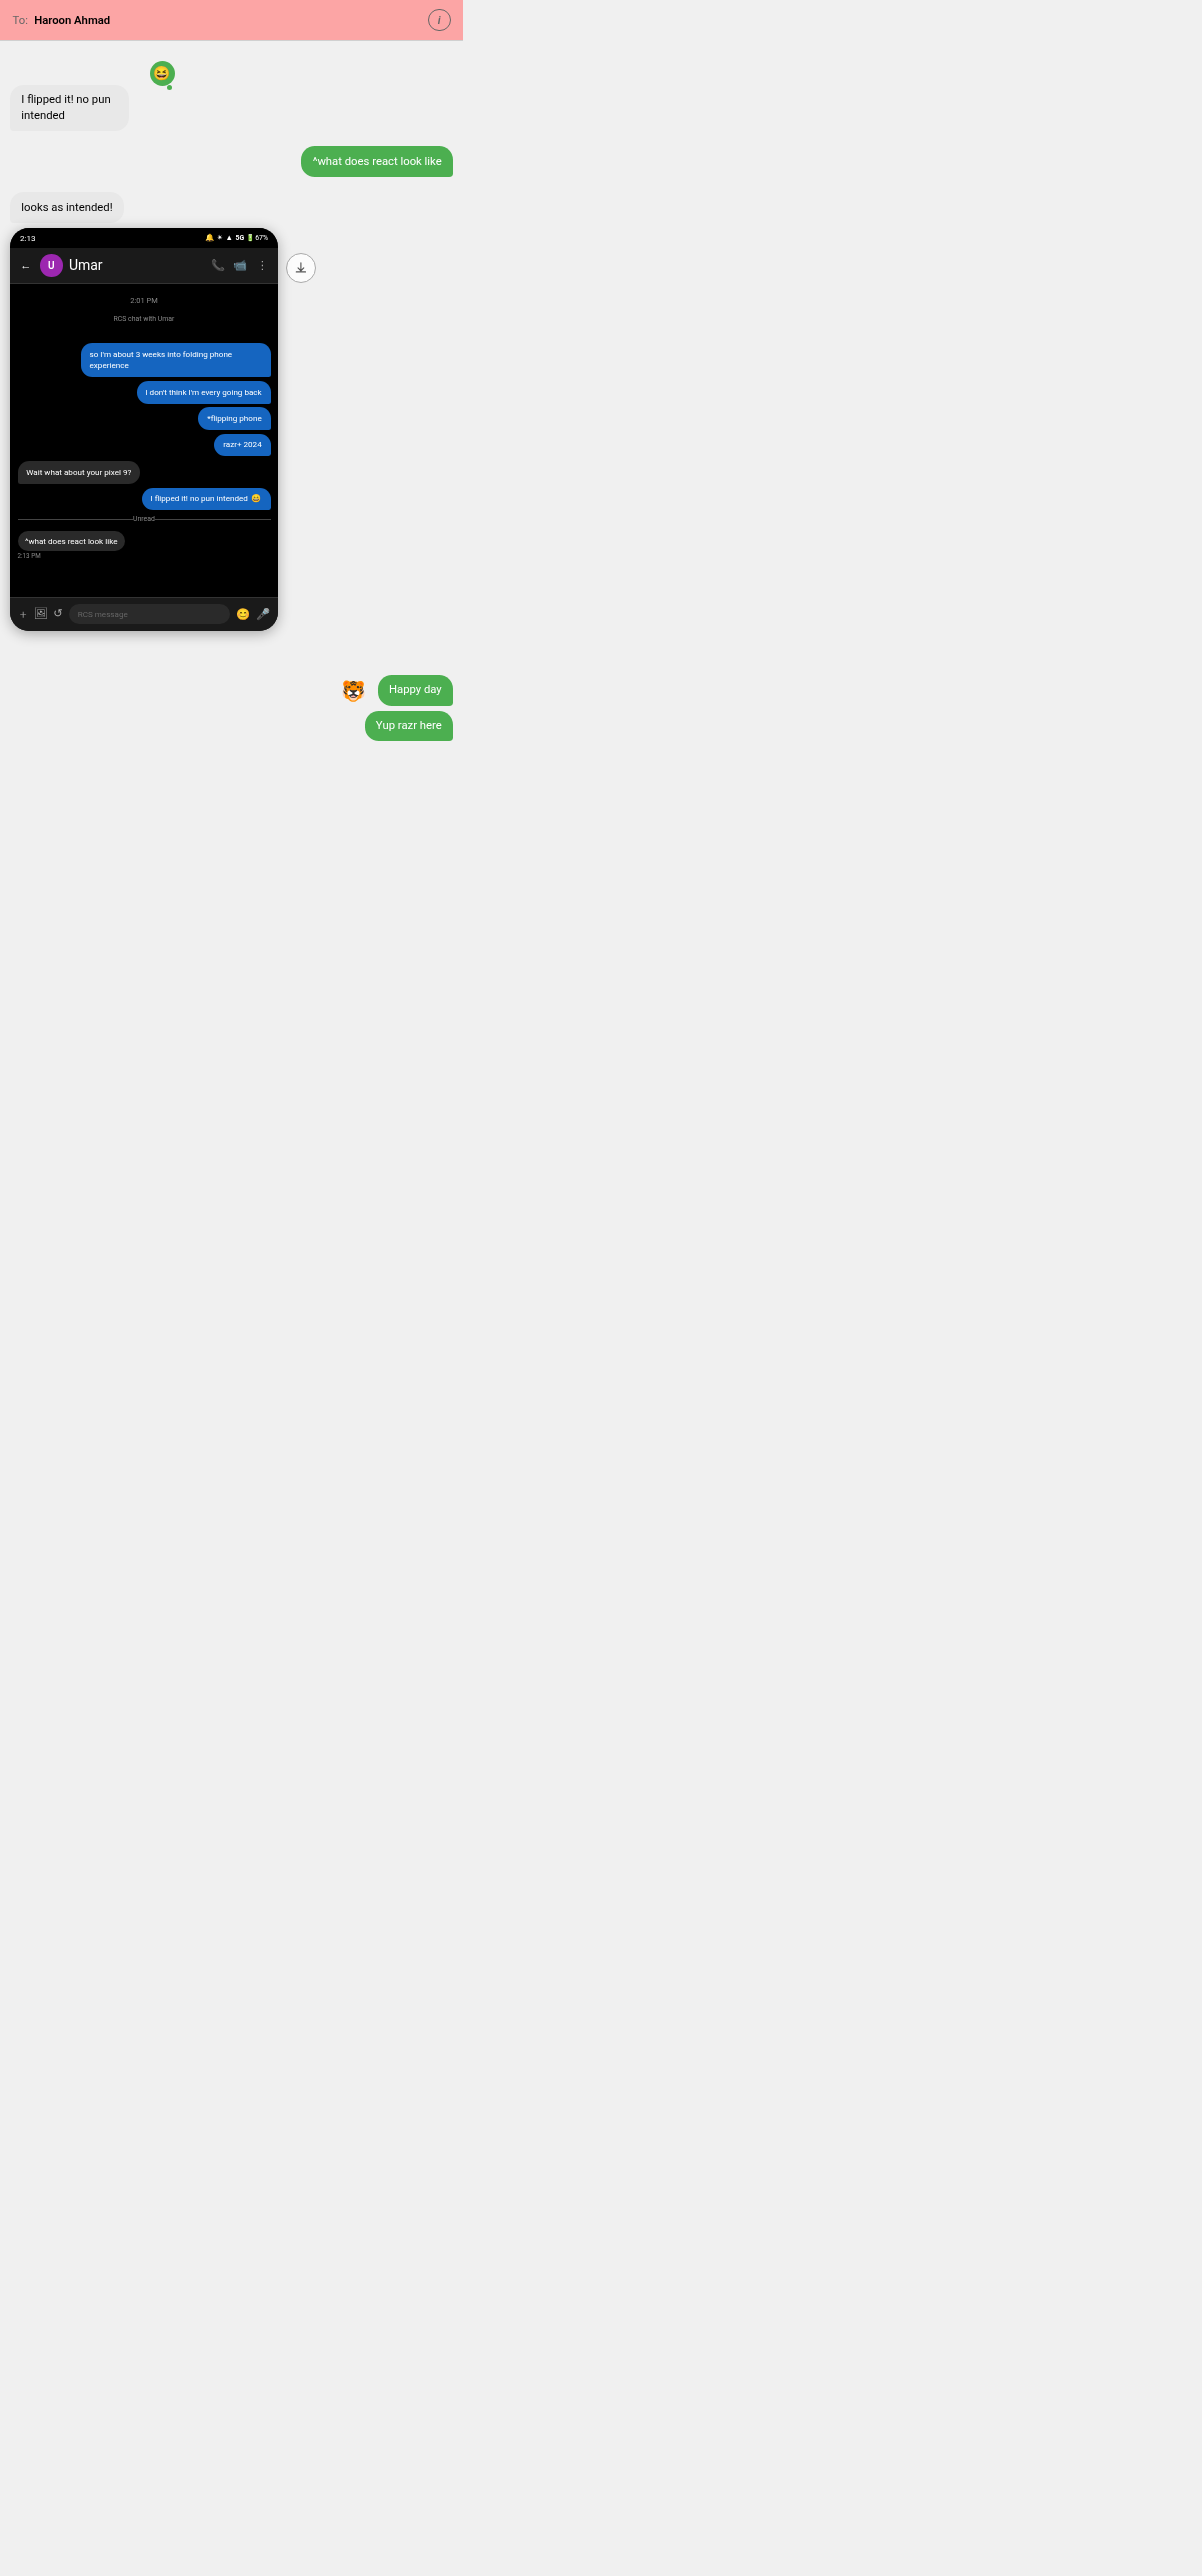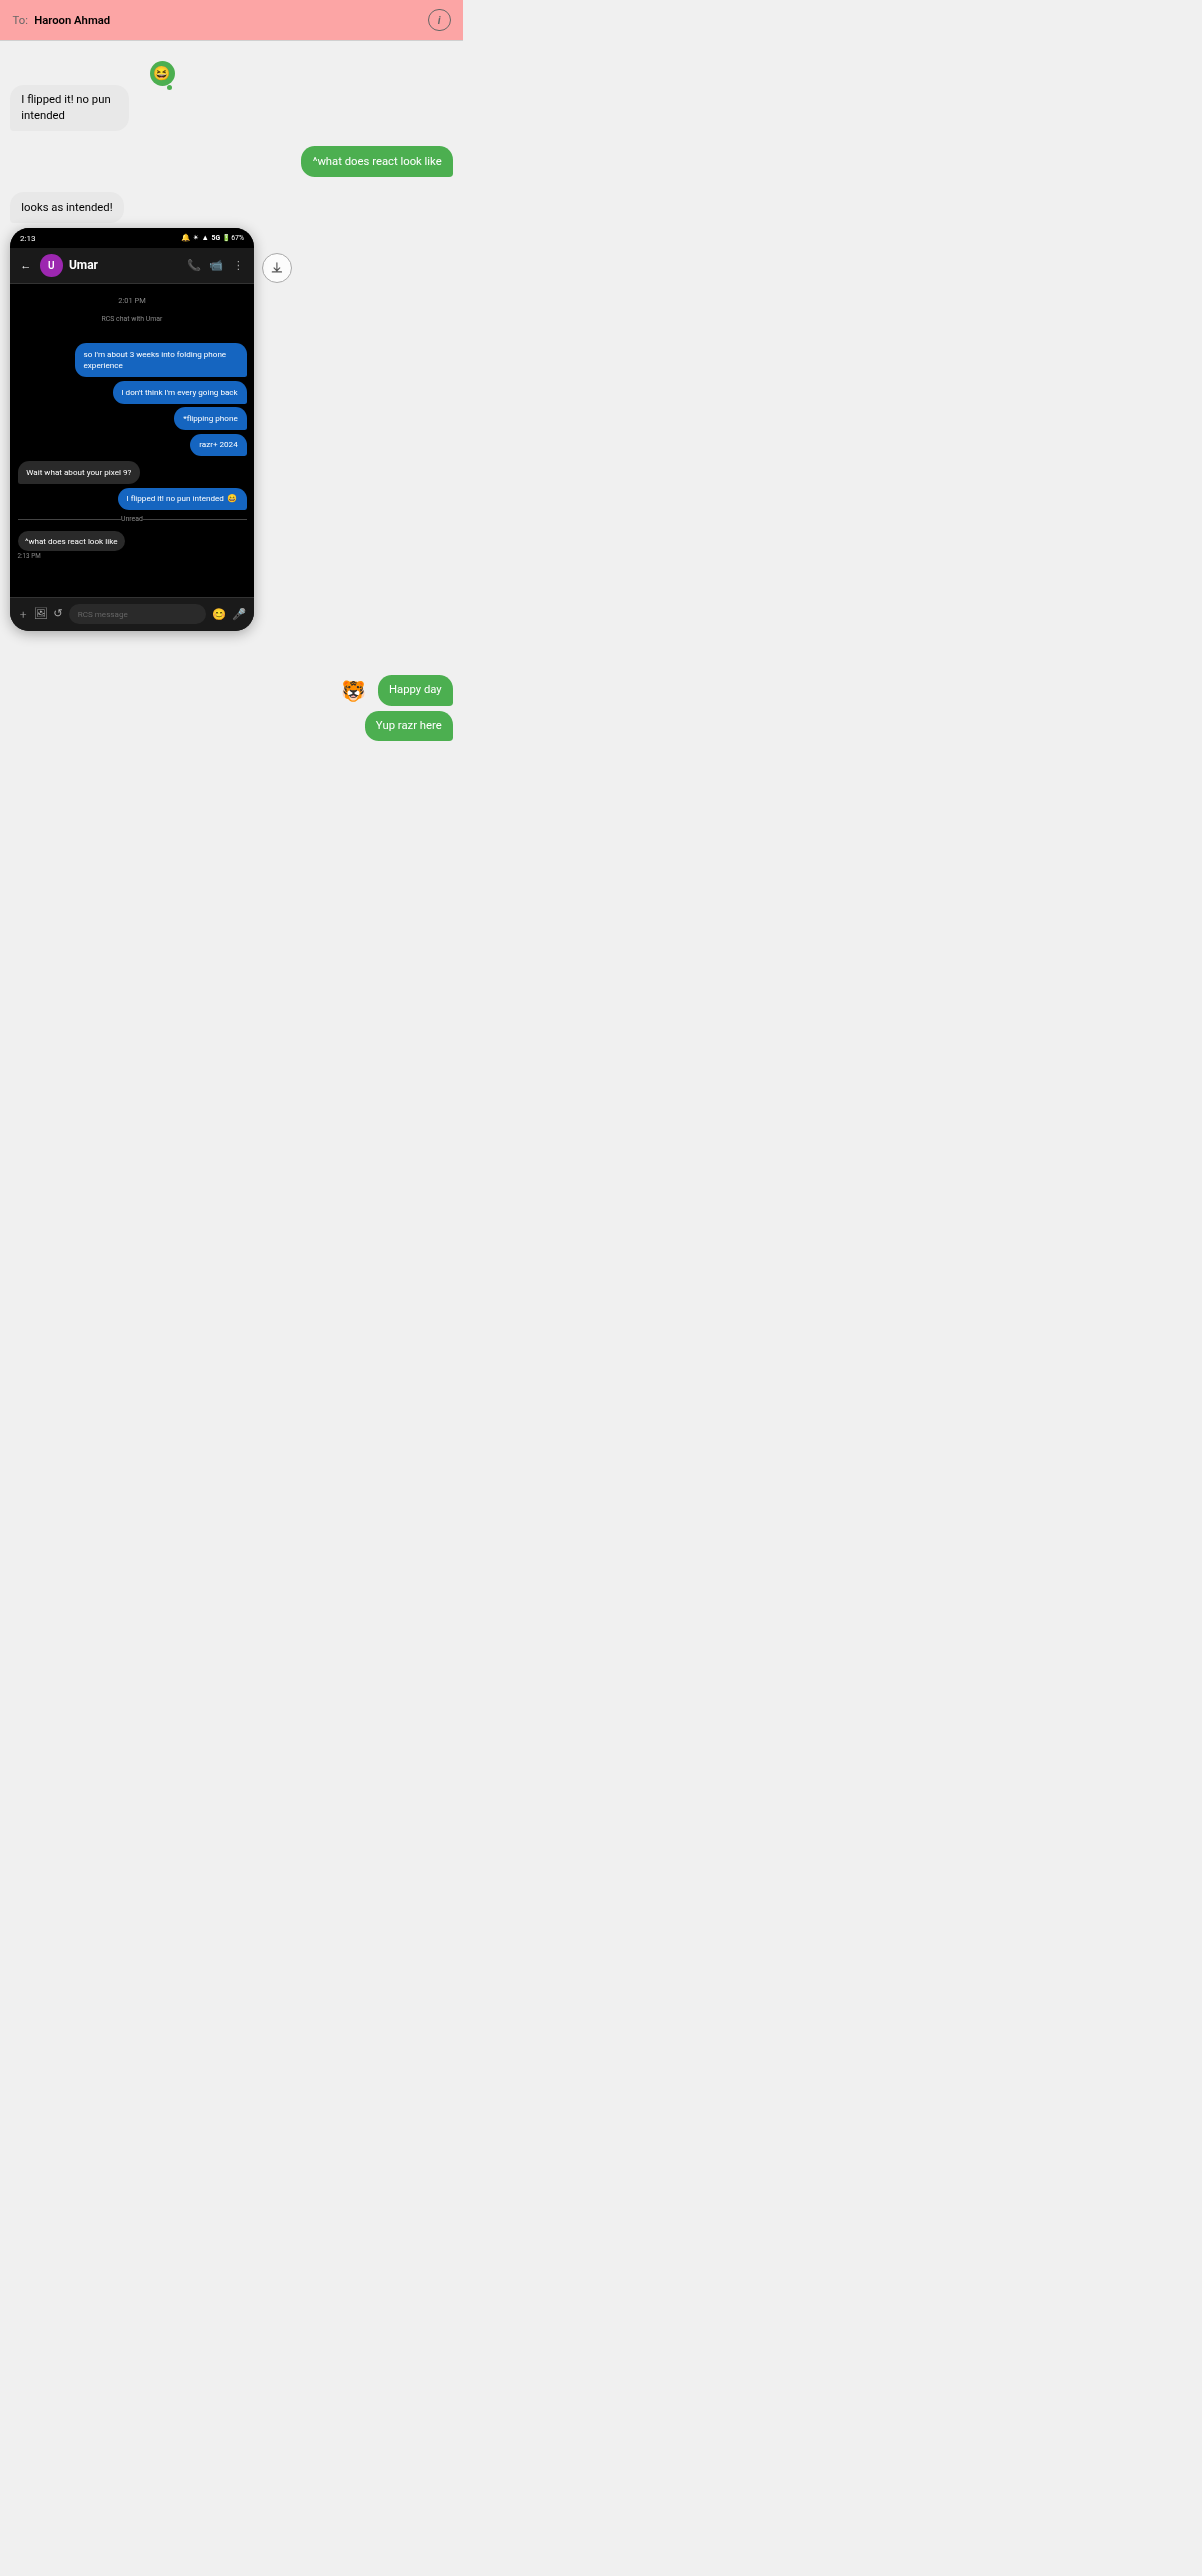--- a/index.html
+++ b/index.html
@@ -85,21 +85,21 @@
 
     
     .phone-screenshot-container {
       margin: 6.3px 0 6.3px 0;
       display: flex;
       align-items: flex-start;
       gap: 7.5px;
     }
 
     .phone-screenshot {
-      width: 244px;
+      width: 268px;
       background: #1a1a1a;
       border-radius: 19px;
       overflow: hidden;
       position: relative;
       box-shadow: 0 2.5px 12.5px rgba(0,0,0,0.3);
     }
 
     .phone-status-bar {
       background: #000;
       padding: 5px 10px;
@@ -140,22 +140,22 @@
       display: flex;
       align-items: center;
       justify-content: center;
       color: #fff;
       font-size: 10px;
       font-weight: 600;
     }
 
     .phone-contact-name {
       color: #fff;
-      font-size: 12px;
-      font-weight: 700;
+      font-size: 14px;
+      font-weight: 400;
     }
 
     .phone-action-icons {
       display: flex;
       gap: 8.8px;
       color: #aaa;
       font-size: 11.3px;
     }
 
     .phone-chat-area {

